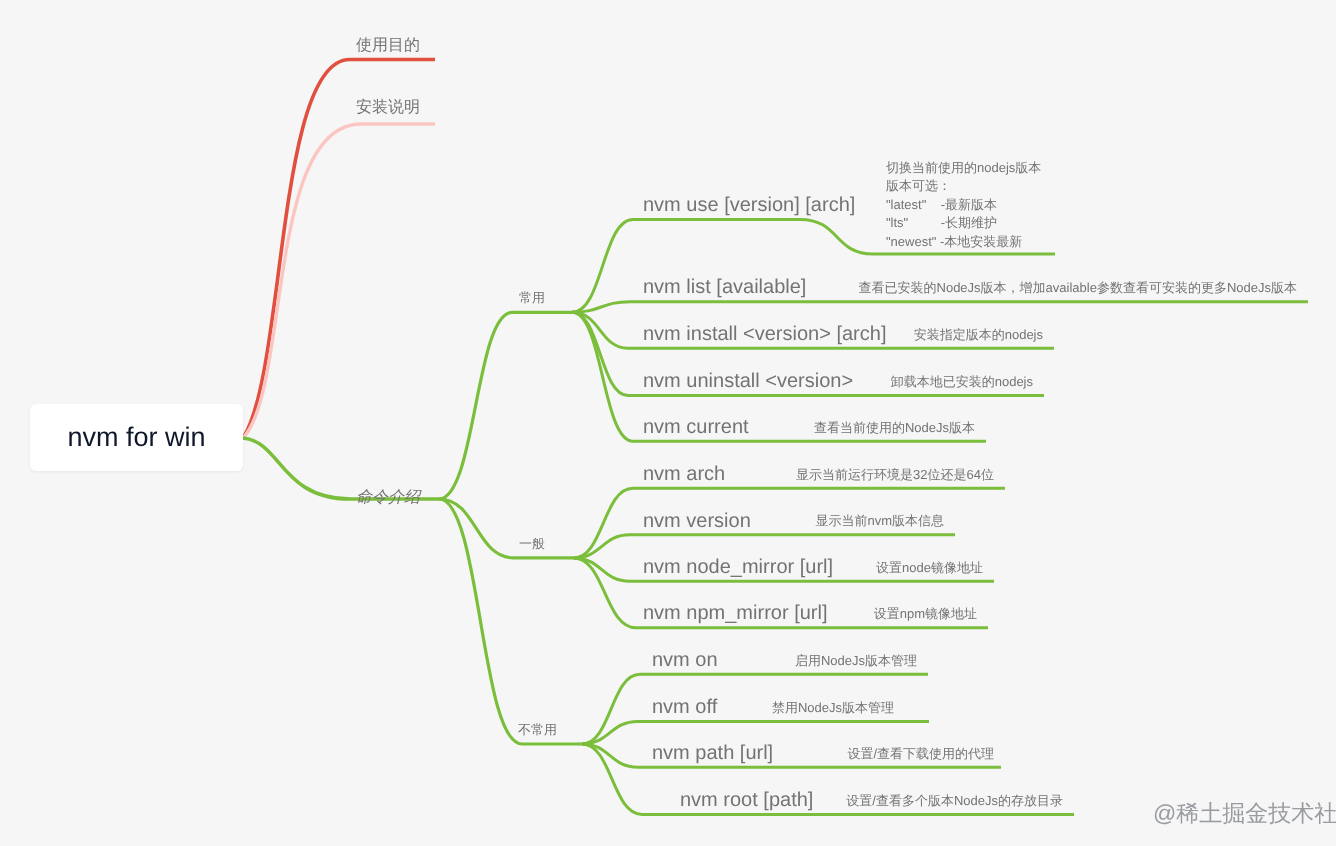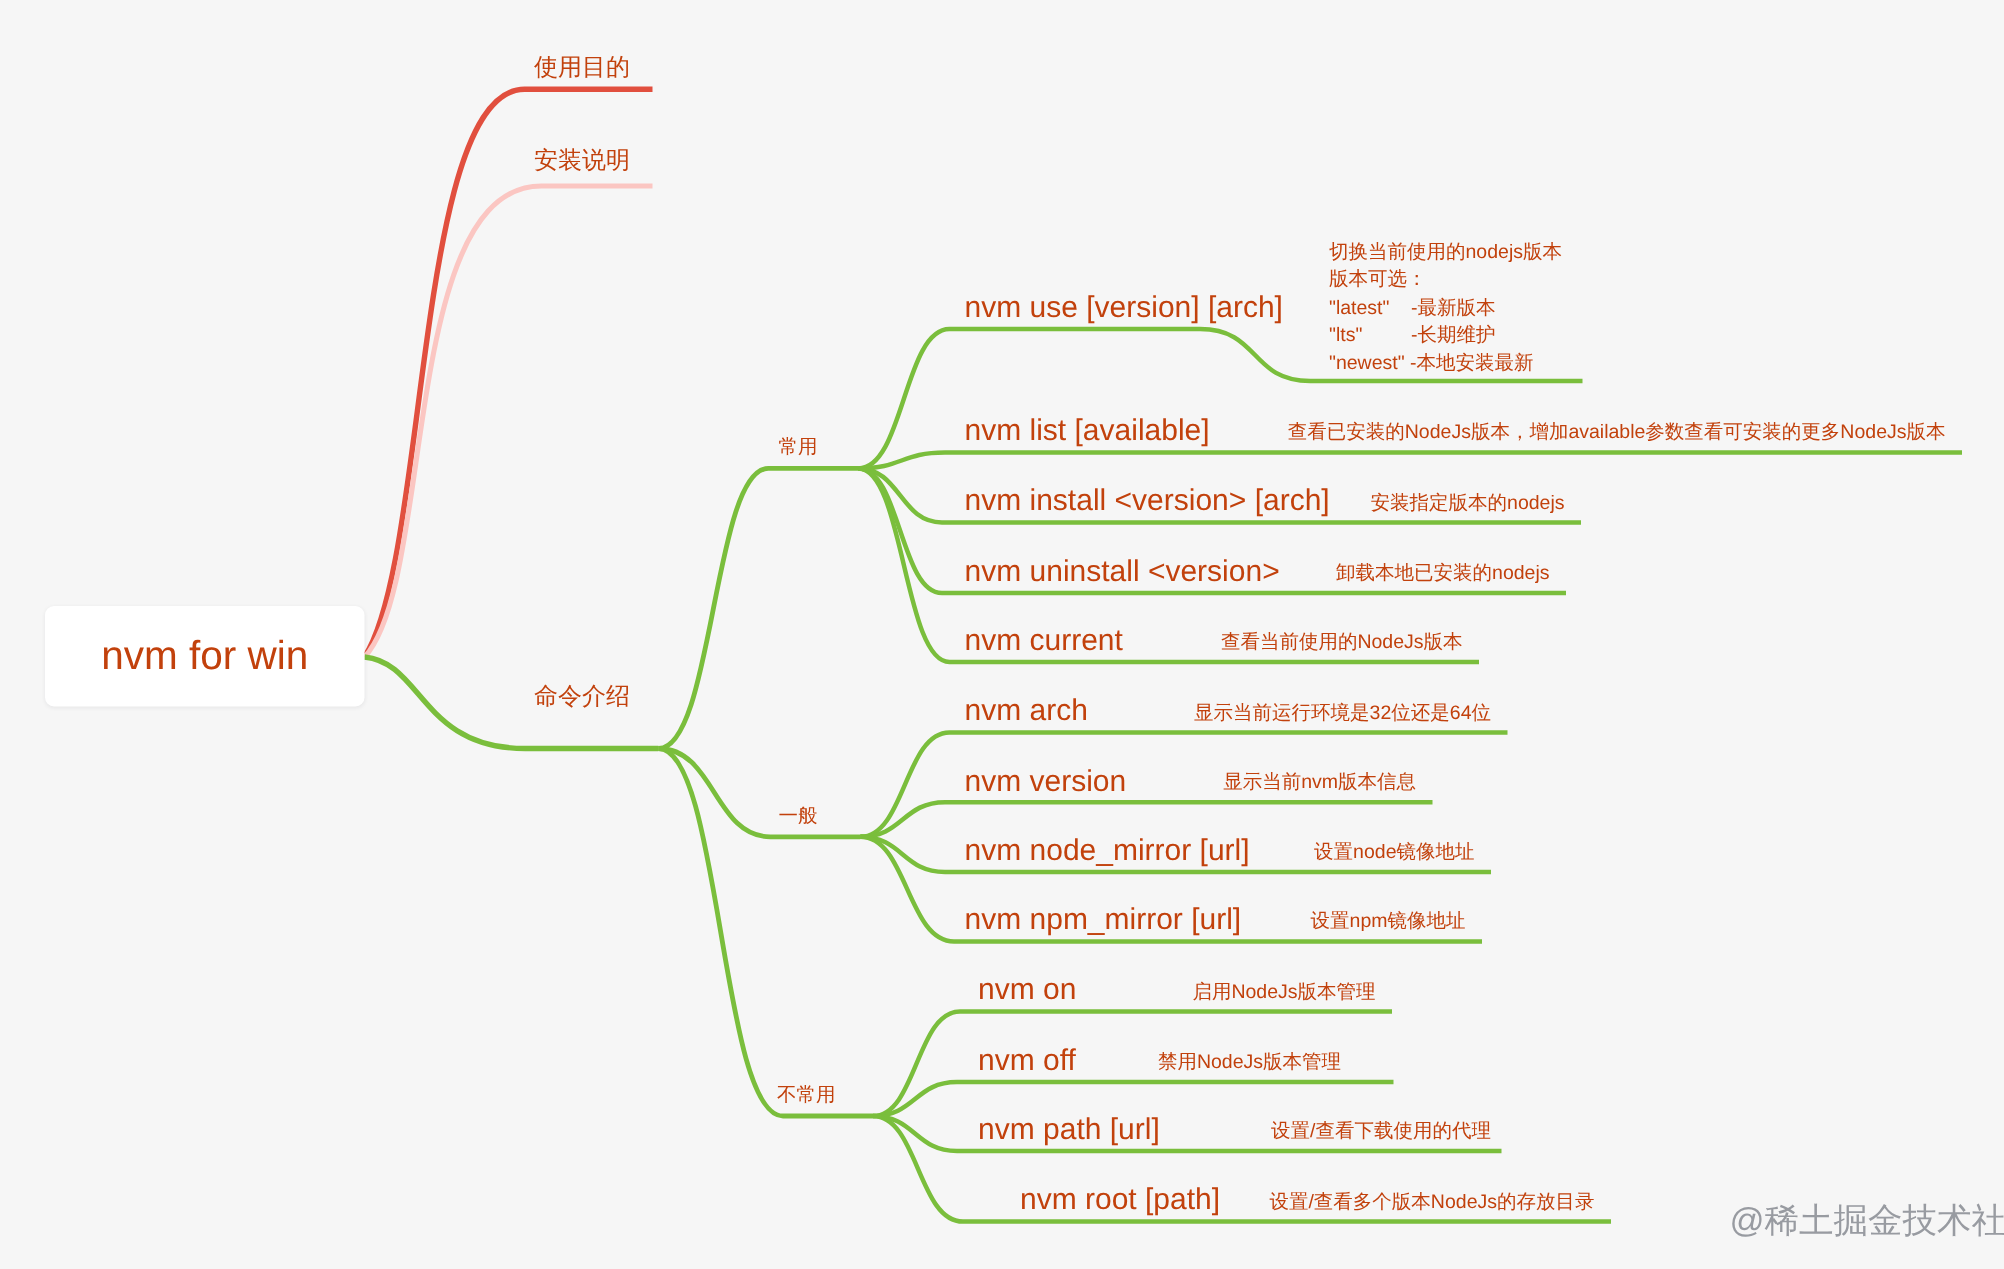--- a/index.html
+++ b/index.html
@@ -6,28 +6,28 @@
   html,body{margin:0;padding:0;}
   body{
     width:1336px;height:846px;background:#f6f6f6;
     font-family:"Liberation Sans","DejaVu Sans",sans-serif;
     overflow:hidden;position:relative;
     -webkit-font-smoothing:antialiased;
     text-rendering:geometricPrecision;
   }
   #map{position:absolute;left:0;top:0;width:1336px;height:846px;}
   svg#edges{position:absolute;left:0;top:0;width:1336px;height:846px;pointer-events:none;}
-  .txt{position:absolute;color:#c2410c;white-space:pre;font-size:13px;line-height:17.5px;transform:translateZ(0);}
+  .txt{position:absolute;color:#737373;white-space:pre;font-size:13px;line-height:17.5px;transform:translateZ(0);}
   .cmd{font-size:20px;}
   .l1{font-size:16px;}
   .root-node{
     position:absolute;background:#ffffff;border-radius:6px;
     box-shadow:0 1px 3px rgba(26,30,48,.07);
     display:flex;align-items:center;justify-content:center;
-    color:#c2410c;
+    color:#0f172a;
   }
   .root-label{font-size:27px;transform:translateZ(0);}
   .wm{position:absolute;color:#989ba1;font-size:23px;white-space:pre;line-height:20px;transform:translateZ(0);}
 </style>
 </head>
 <body>
 
 <div id="map">
 <svg id="edges" width="1336" height="846" viewBox="0 0 1336 846">
   <path d="M243,438C285.7,372.5,276.5,59.5,349.7,59.5L435,59.5" stroke="#e14f3e" stroke-width="3.6" fill="none"></path>
@@ -49,21 +49,21 @@
   <path d="M582.0,744.0C610.0,744.0,610.0,721.4,638.0,721.4L929.0,721.4" stroke="#7abe3c" stroke-width="3.0" fill="none"></path>
   <path d="M582.0,744.0C610.0,744.0,610.0,767.3,638.0,767.3L1001.0,767.3" stroke="#7abe3c" stroke-width="3.0" fill="none"></path>
   <path d="M582.0,744.0C612.0,744.0,612.0,814.4,642.0,814.4L1074.0,814.4" stroke="#7abe3c" stroke-width="3.0" fill="none"></path>
 </svg>
 
 <div class="root-node" style="left:30px;top:403.5px;width:213px;height:67px;">
   <span class="root-label">nvm for win</span>
 </div>
   <div class="txt l1" style="left:356px;top:37px;">使用目的</div>
   <div class="txt l1" style="left:356px;top:99px;">安装说明</div>
-  <div class="txt l1" style="left:356px;top:456px;">命令介绍</div>
+  <div class="txt l1" style="left:356px;top:489px;font-style:italic;">命令介绍</div>
   <div class="txt" style="left:519px;top:289px;">常用</div>
   <div class="txt" style="left:519px;top:535px;">一般</div>
   <div class="txt" style="left:518px;top:721px;">不常用</div>
   <div class="txt cmd" style="left:643px;top:197.1px;">nvm use [version] [arch]</div>
   <div class="txt cmd" style="left:643px;top:279.4px;">nvm list [available]</div>
   <div class="txt cmd" style="left:643px;top:326.0px;">nvm install &lt;version&gt; [arch]</div>
   <div class="txt cmd" style="left:643px;top:373.1px;">nvm uninstall &lt;version&gt;</div>
   <div class="txt cmd" style="left:643px;top:419.0px;">nvm current</div>
   <div class="txt cmd" style="left:643px;top:466.0px;">nvm arch</div>
   <div class="txt cmd" style="left:643px;top:512.5px;">nvm version</div>

